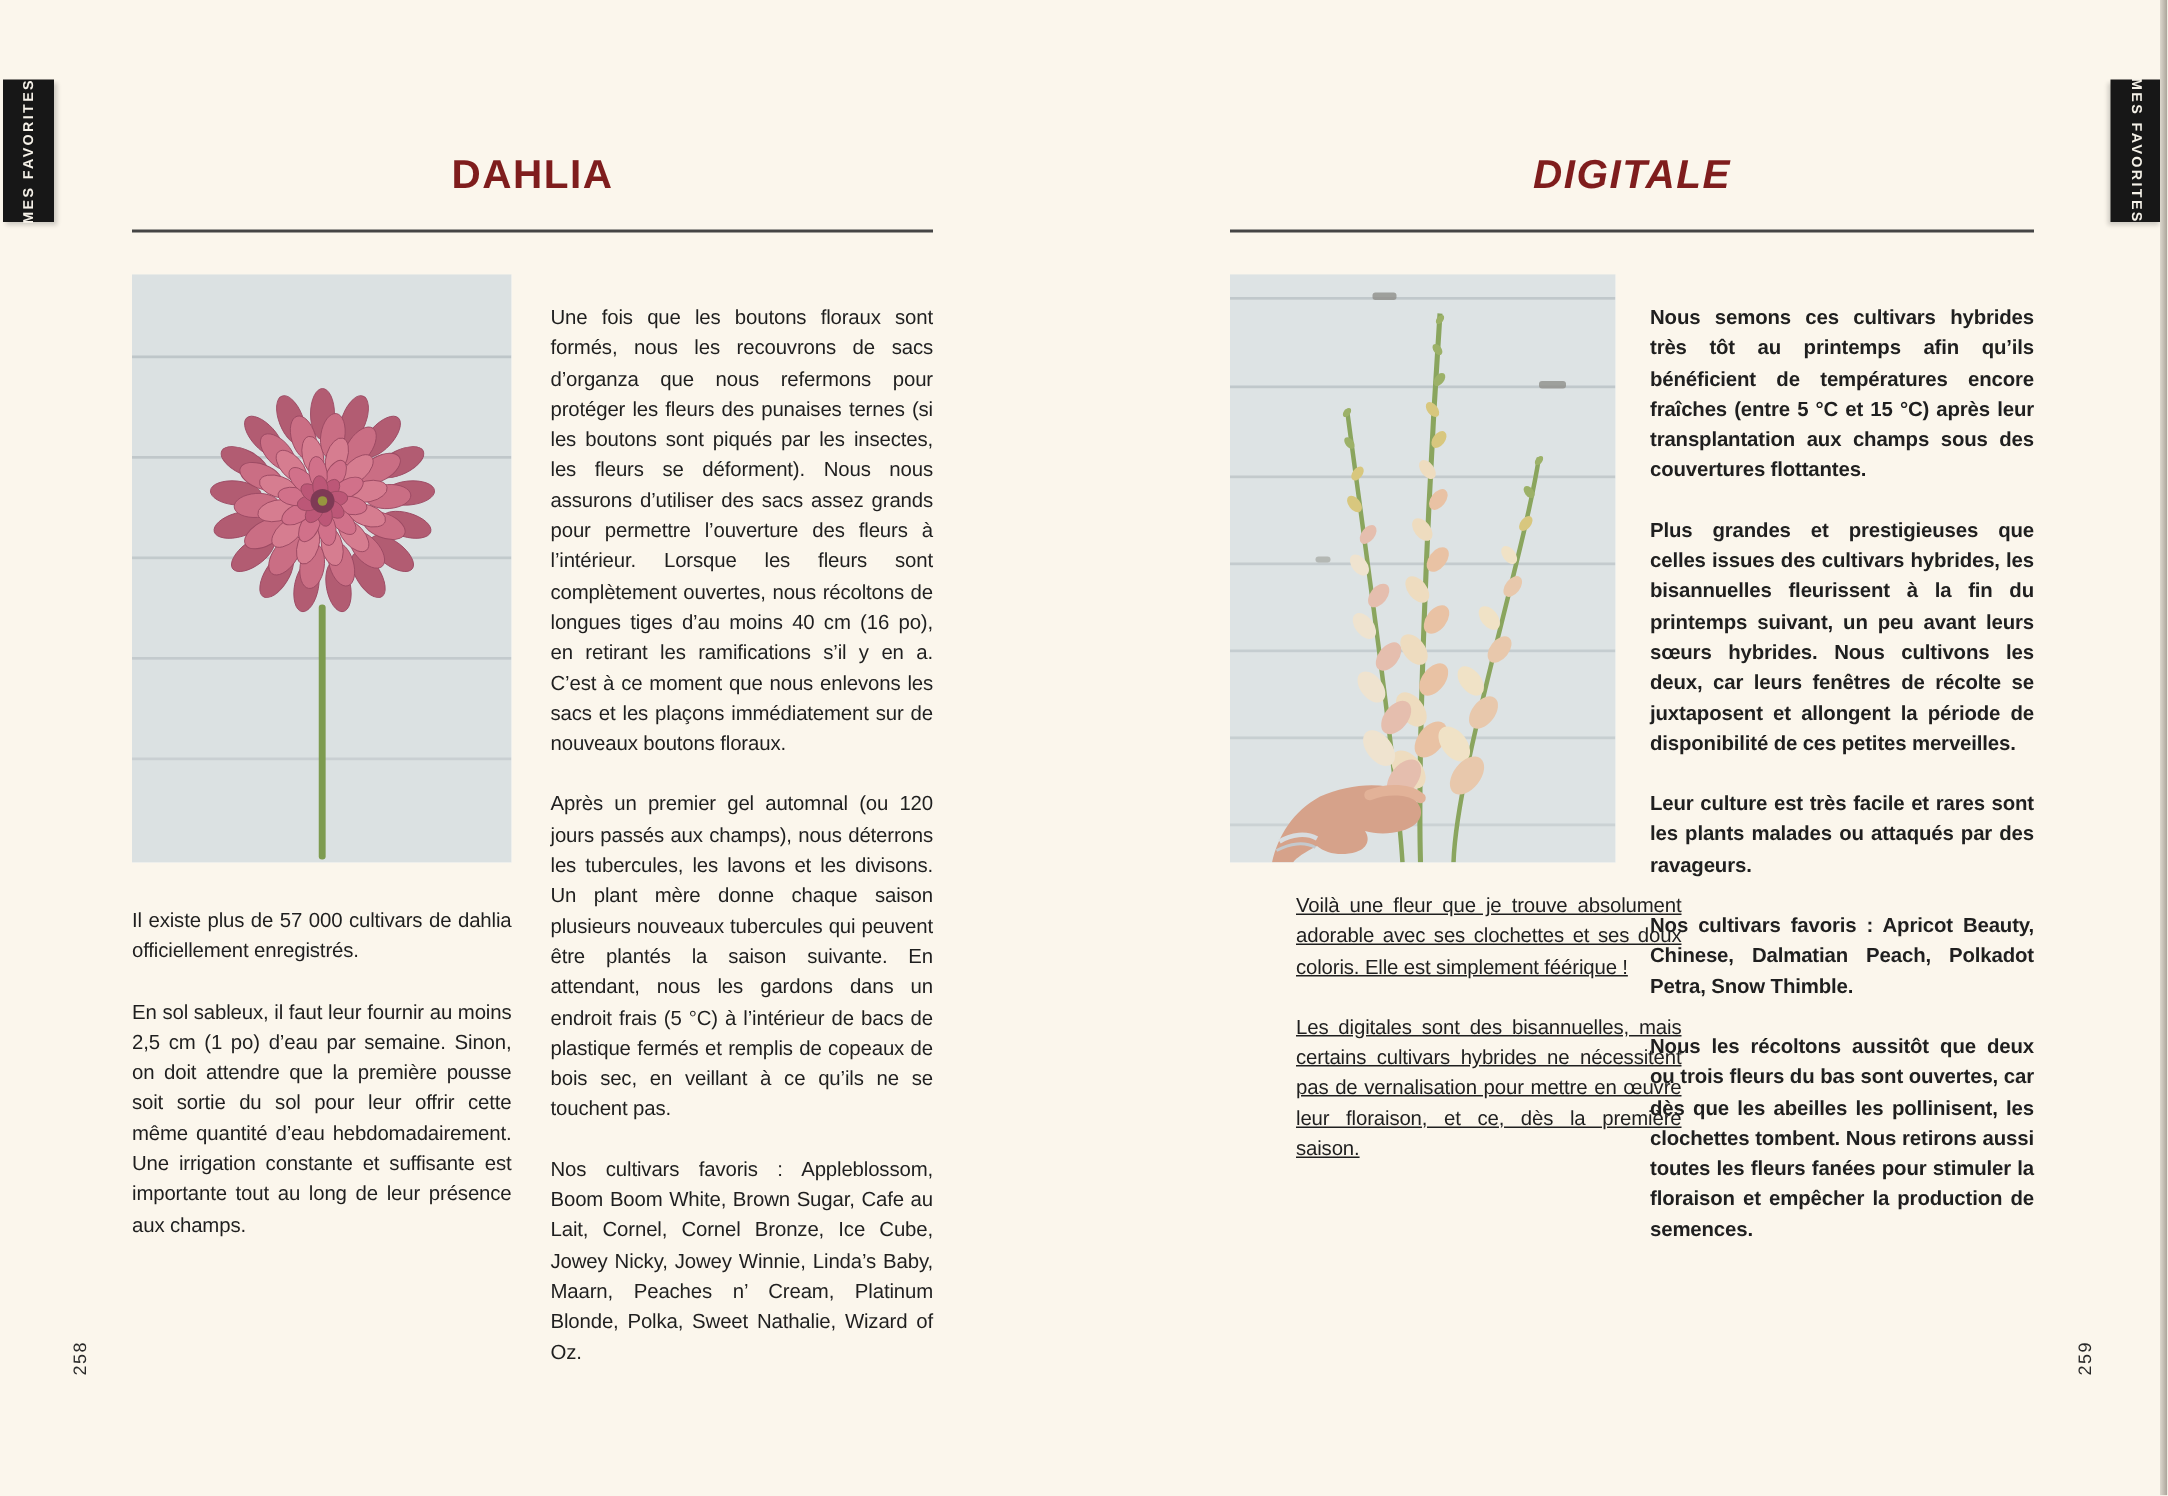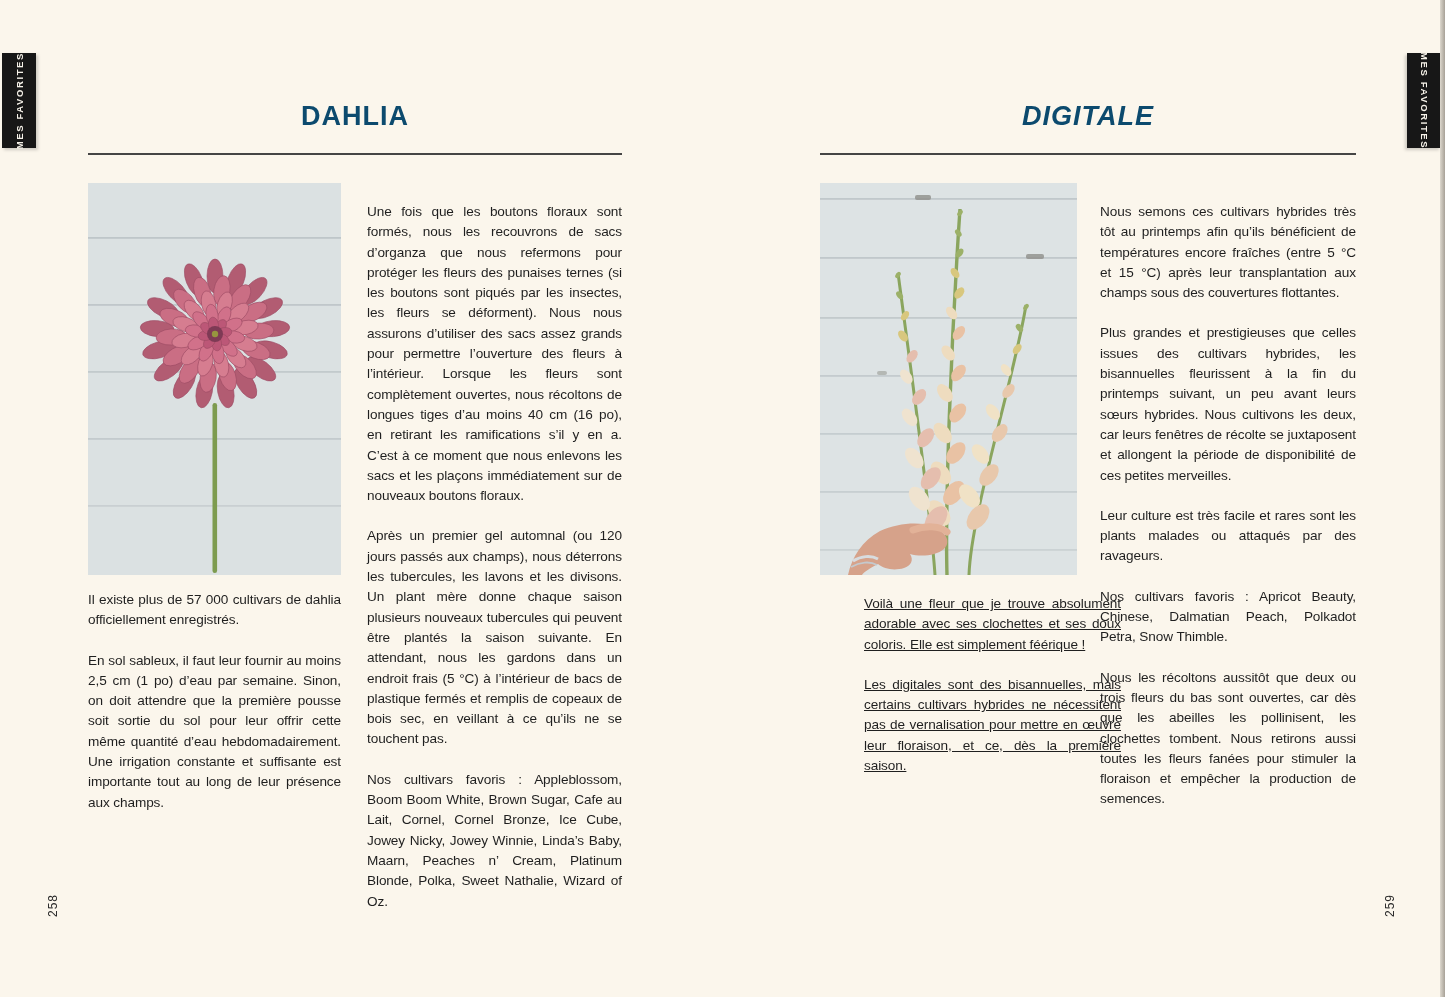--- a/index.html
+++ b/index.html
@@ -10,41 +10,41 @@
        display:flex;align-items:center;justify-content:center;}
   .tab-left{left:2px;box-shadow:2px 2px 3px rgba(0,0,0,.18);}
   .tab-right{right:4px;box-shadow:-2px 2px 3px rgba(0,0,0,.18);}
   .tab span{color:#f6f2e9;font-size:9.5px;font-weight:700;letter-spacing:1.6px;white-space:nowrap;}
   .vup{writing-mode:vertical-rl;transform:rotate(180deg);}
   .vdown{writing-mode:vertical-rl;}
   .edge{position:absolute;top:0;right:0;bottom:0;width:5px;
         background:linear-gradient(to right,#ddd8ce,#a7a197);}
   
   .title{position:absolute;margin:0;font-size:27px;font-weight:700;letter-spacing:1px;
-         color:#0c4a6e;text-align:center;}
+         color:#7f1d1d;text-align:center;}
   .title-left{left:88px;width:534px;top:101px;}
   .title-right{left:820px;width:536px;top:101px;font-style:italic;}
   .rule{position:absolute;height:2px;background:#454545;top:153px;}
   .rule-left{left:88px;width:534px;}
   .rule-right{left:820px;width:536px;}
   
   .photo{position:absolute;top:183px;height:392px;overflow:hidden;background:#dbe1e2;margin:0;
          box-shadow:inset 0 0 0 1px rgba(255,255,255,.5);}
   .photo-dahlia{left:88px;width:253px;}
   .photo-foxglove{left:820px;width:257px;}
   .photo svg{display:block;width:100%;height:100%;}
   
   .col{position:absolute;font-size:13.6px;line-height:20.3px;color:#1f1f1f;
        text-align:justify;letter-spacing:-0.1px;}
   .col p{margin:0 0 20px;}
   .col p:last-child{margin-bottom:0;}
-  .col-intro-left{left:88px;top:590px;width:253px;}
+  .col-intro-left{left:88px;top:604px;width:253px;}
   .col-detail-left{left:367px;top:202px;width:255px;}
   .col-intro-right{left:864px;top:594px;width:257px;text-decoration:underline;}
-  .col-detail-right{left:1100px;top:202px;width:256px;}
+  .col-detail-right{left:1100px;top:202px;width:256px;font-weight:bold;}
   
   .pagenum{position:absolute;font-size:12px;letter-spacing:1px;color:#2a2a2a;font-weight:500;}
   .pagenum-left{left:46px;top:894px;}
   .pagenum-right{left:1383px;top:894px;}
 </style>
 </head>
 <body>
 
 <div class="spread">
 

